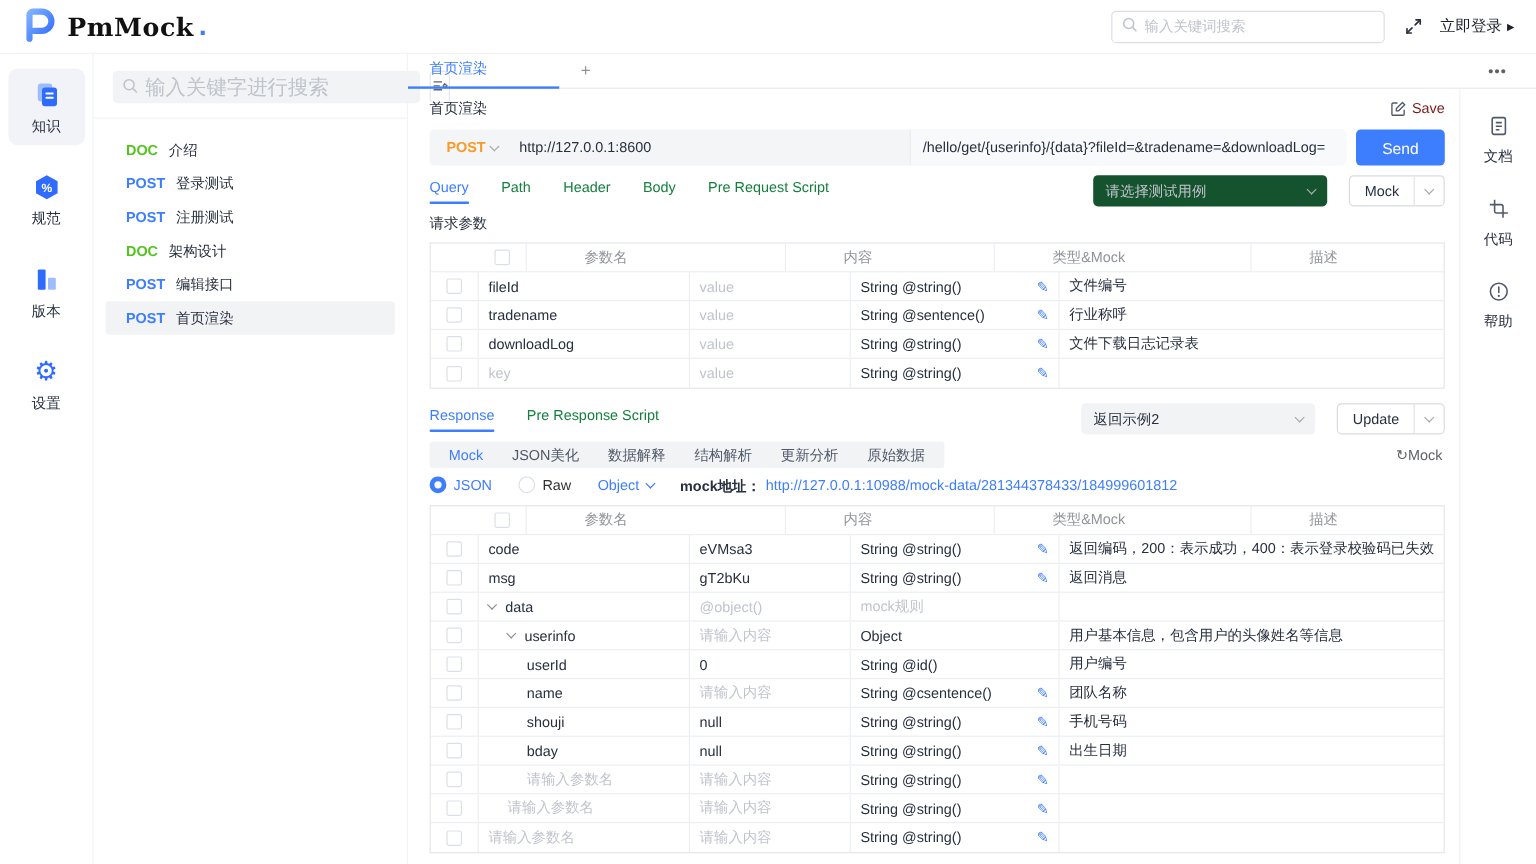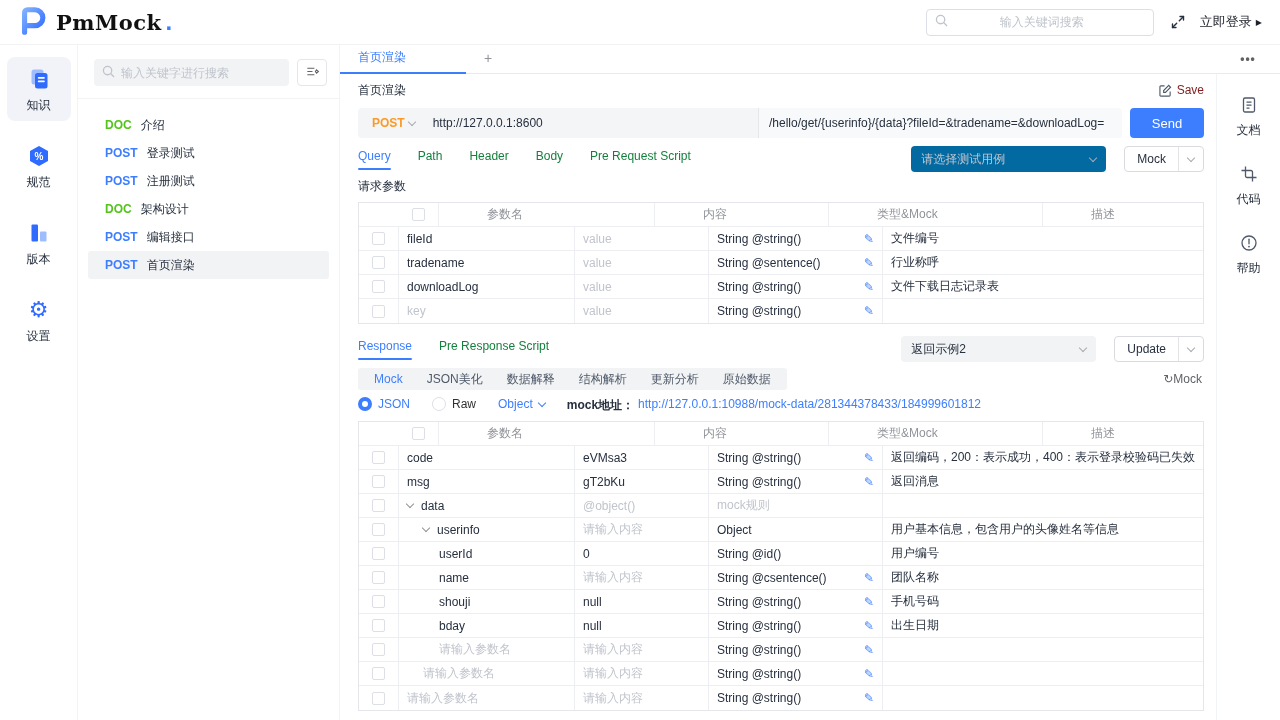--- a/index.html
+++ b/index.html
@@ -6,21 +6,21 @@
   html,body { width:1280px; height:720px; overflow:hidden; background:#fff;
     font-family:"Liberation Sans","DejaVu Sans",sans-serif; font-size:12px; color:#303133; }
   .app { width:1280px; height:720px; display:flex; flex-direction:column; }
 
   
   .topbar { height:45px; flex:none; display:flex; align-items:center; padding:0 18px 0 16px; border-bottom:1px solid #f2f3f5; background:#fff; }
   .logo { display:flex; align-items:center; }
   .logo-text { font-family:"DejaVu Serif","Liberation Serif",serif; font-weight:700; font-size:21px; color:#111; margin-left:6px; letter-spacing:0.5px; }
   .logo-dot { color:#3d7eff; font-size:24px; font-weight:700; margin-left:4px; }
   .topbar-spacer { flex:1; }
-  .top-search { width:228px; height:27px; border:1px solid #dcdfe6; border-radius:4px; display:flex; align-items:center; padding:0 8px;gap:46px; }
+  .top-search { width:228px; height:27px; border:1px solid #dcdfe6; border-radius:4px; display:flex; align-items:center; padding:0 8px; }
   .top-search input { border:none; outline:none; flex:1; font-size:12px; color:#303133; margin-left:6px; background:transparent; }
   .top-search input::placeholder { color:#bfc4cc; }
   .expand-btn { margin-left:16px; display:flex; align-items:center; }
   .login { margin-left:14px; font-size:13px; color:#1d2129; display:flex; align-items:center; cursor:pointer; }
   .login .arrow { font-size:8px; margin-left:4px; color:#1d2129; }
 
   
   .workspace { flex:1; display:flex; min-height:0; }
 
   
@@ -28,21 +28,21 @@
   .rail-item { width:64px; margin:0 auto 13px auto; padding:9px 0 7px 0; border-radius:8px; text-align:center; cursor:pointer; }
   .rail-item.active { background:#f1f3f8; }
   .rail-item .ric { height:26px; display:flex; align-items:center; justify-content:center; }
   .rail-item .rlabel { margin-top:5px; font-size:12px; color:#27303f; }
   .gear-glyph { font-size:22px; color:#2f6bff; line-height:1; }
 
   
   .sidebar { width:262px; flex:none; border-right:1px solid #f2f3f5; display:flex; flex-direction:column; }
   .side-search-row { display:flex; align-items:center; gap:8px; padding:14px 12px 12px 16px; border-bottom:1px solid #f2f3f5; }
   .side-search { flex:1; height:27px; background:#f2f3f5; border-radius:4px; display:flex; align-items:center; padding:0 8px; }
-  .side-search input { border:none; outline:none; flex:1; background:transparent; font-size:12px; margin-left:6px; }
+  .side-search input { border:none; outline:none; flex:1; background:transparent; font-size:17px; margin-left:6px; }
   .side-search input::placeholder { color:#bfc4cc; }
   .filter-btn { width:30px; height:27px; border:1px solid #e5e6eb; border-radius:4px; background:#fff; display:flex; align-items:center; justify-content:center; cursor:pointer; }
   .doc-list { padding:12px 10px; }
   .doc-item { display:flex; align-items:center; height:28px; padding:0 17px; border-radius:3px; cursor:pointer; }
   .doc-item.active { background:#f2f3f5; }
   .tag { font-weight:700; font-size:12px; margin-right:9px; }
   .tag-doc { color:#52c41a; }
   .tag-post { color:#3d7eff; }
   .doc-label { color:#27303f; }
 
@@ -64,21 +64,21 @@
   .method-chev { margin-right:18px; }
   .base-url { color:#27303f; flex:1; }
   .path-part { width:364px; flex:none; height:100%; background:#f8f9fa; border-left:1px solid #e4e6e9; border-radius:0 4px 4px 0; display:flex; align-items:center; padding:0 10px; white-space:nowrap; overflow:hidden; color:#27303f; }
   .send-btn { width:74px; height:30px; margin-left:8px; flex:none; background:#3d7eff; color:#fff; border:none; border-radius:4px; font-size:13px; cursor:pointer; font-family:inherit; }
 
   .req-tabs-row { margin-top:8px; height:26px; flex:none; display:flex; align-items:center; }
   .qtab { margin-right:27px; color:#15803d; padding-bottom:7px; position:relative; cursor:pointer; }
   .qtab.active { color:#3d7eff; }
   .qtab.active::after { content:''; position:absolute; left:0; right:0; bottom:0; height:2px; background:#3d7eff; border-radius:1px; }
   .sel-box { width:195px; height:26px; border-radius:4px; display:flex; align-items:center; padding:0 10px; justify-content:space-between; cursor:pointer; }
-  .sel-gray { background:#0369a1; color:#c0c4cc; margin-left:auto; }
+  .sel-gray { background:#14532d; color:#c0c4cc; margin-left:auto; }
   .sel-filled { background:#f2f3f5; color:#27303f; margin-left:auto; }
   .split-btn { margin-left:18px; height:26px; border:1px solid #d9dbe0; border-radius:4px; background:#fff; display:flex; align-items:center; cursor:pointer; }
   .split-btn .lbl { padding:0 12px; color:#27303f; }
   .split-btn .sep { width:1px; align-self:stretch; background:#e2e4e8; }
   .split-btn .chev-seg { width:24px; display:flex; justify-content:center; }
 
   .params-title { margin-top:6px; height:18px; color:#27303f; flex:none; }
 
   
   .tbl { border:1px solid #e5e6eb; flex:none; }

